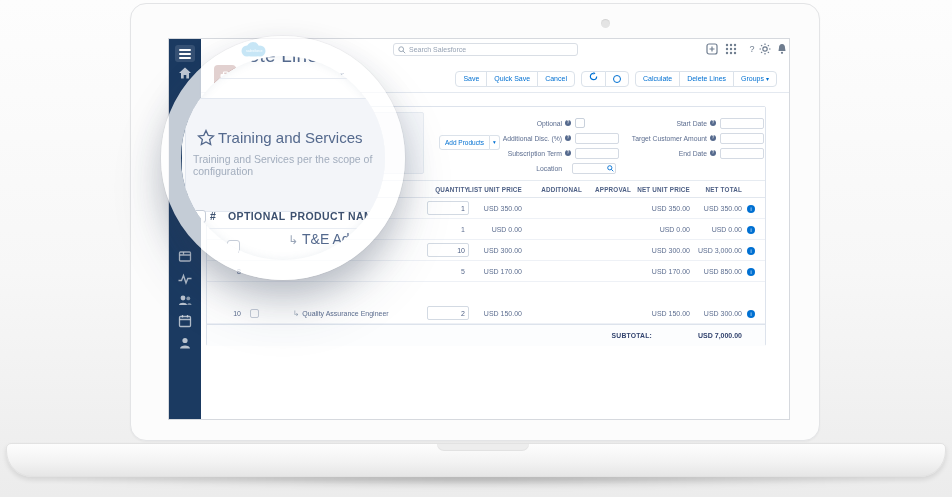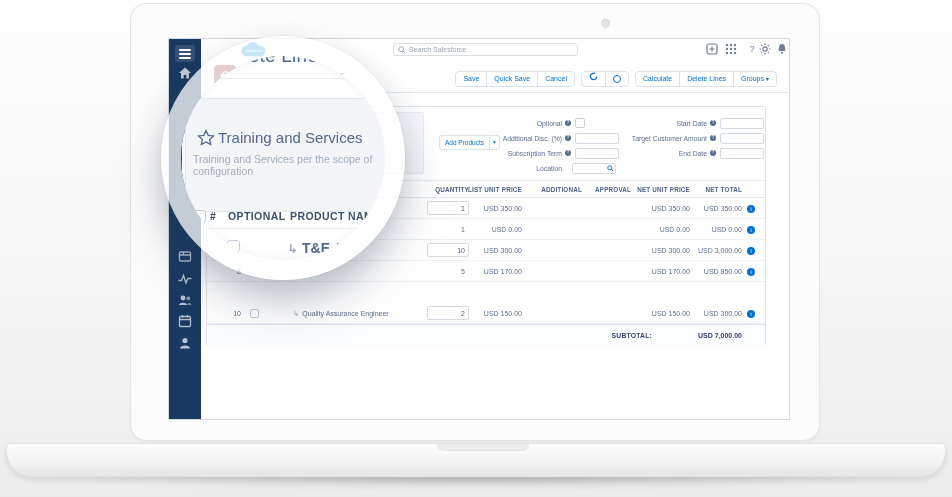--- a/index.html
+++ b/index.html
@@ -132,21 +132,21 @@
   .l-div { position:absolute; left:21px; top:42px; width:223px; height:1px; background:#e6eaf1; }
   .l-card { position:absolute; left:24px; top:62px; width:222px; height:114px; background:#f3f5f9;
             border:1px solid #e3e8f0; border-radius:2px; }
   .l-star { position:absolute; left:11px; top:30px; }
   .l-gname { position:absolute; left:32px; top:30px; font-size:15px; color:#54698d; }
   .l-gdesc { position:absolute; left:7px; top:54px; font-size:10.5px; color:#a2adbd; width:210px; }
   .l-cb { position:absolute; width:13px; height:13px; border:1px solid #c6cdd8; border-radius:3px; background:#fff; }
   .l-h { position:absolute; top:174px; font-size:10.5px; font-weight:bold; color:#3d5170; letter-spacing:.4px; }
   .l-hline { position:absolute; left:21px; top:192px; width:223px; height:1px; background:#e9edf3; }
   .l-rnum { position:absolute; left:42px; top:203px; width:12px; text-align:right; font-size:13.5px; color:#3e5578; }
-  .l-rname { position:absolute; left:127px; top:204px; font-size:14px; color:#54698d; white-space:nowrap;font-weight:bold; }
+  .l-rname { position:absolute; left:127px; top:195px; font-size:14px; color:#54698d; white-space:nowrap; }
   .l-rname .indent { font-size:12px; margin-right:4px; }
 </style>
 </head>
 <body>
 
 <div class="stage">
 
   <div class="laptop-screen">
     <div class="camera"></div>
   </div>

